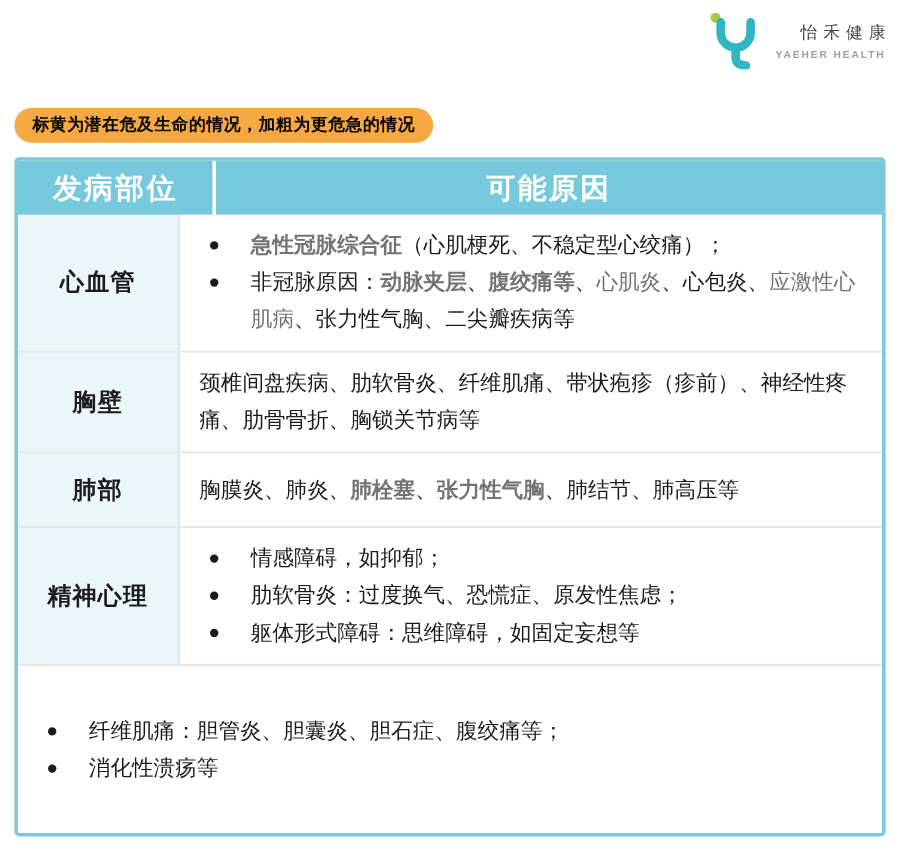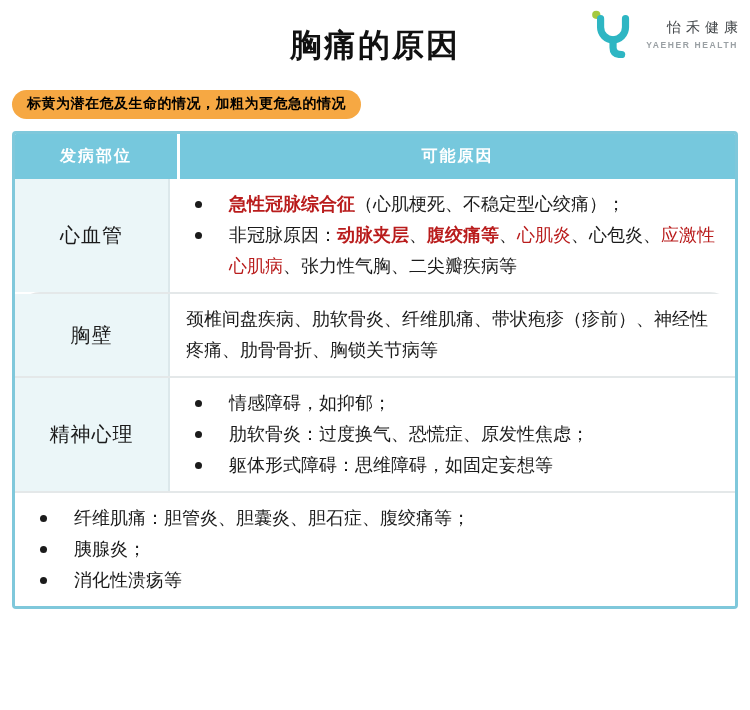--- a/index.html
+++ b/index.html
@@ -59,78 +59,77 @@
     border: 3px solid #7fc8db;
     border-radius: 4px;
     overflow: hidden;
     background: #ffffff;
   }
   .table-head {
     display: flex;
     background: #76c8dd;
     color: #ffffff;
     font-weight: 700;
-    font-size: 16px;
+    font-size: 24px;
     min-height: 45px;
     align-items: center;
     letter-spacing: 2px;
   }
   .head-part {
     width: 165px;
     text-align: center;
     border-right: 3px solid #ffffff;
     align-self: stretch;
     display: flex; align-items: center; justify-content: center;
   }
   .head-causes { flex: 1; text-align: center; }
 
   .t-row { display: flex; }
   .t-row + .t-row { border-top: 2px solid #e4e8e9; }
   .cell-part {
-    width: 155px;
+    width: 135px;
     background: #ebf6f8;
     border-right: 2px solid #dce8eb;
     display: flex; align-items: center; justify-content: center;
-    font-size: 20px; font-weight: 400; color: #1b1b1b;
+    font-size: 20px; font-weight: 700; color: #1b1b1b;
     letter-spacing: 1px;
     flex-shrink: 0;
   }
   .cell-causes {
     flex: 1;
     background: #ffffff;
     padding: 10px 16px;
     display: flex; flex-direction: column; justify-content: center;
     font-size: 18px;
     line-height: 31px;
   }
   
   .t-row:nth-child(1) { min-height: 103px; }
-  .t-row:nth-child(2) { min-height: 83px; border-radius: 25px; }
+  .t-row:nth-child(2) { min-height: 83px; }
   .t-row:nth-child(3) { min-height: 62px; }
   .t-row:nth-child(4) { min-height: 104px; }
   .t-row:nth-child(5) { min-height: 141px; }
 
   .cause-item { display: flex; align-items: flex-start; }
   .bullet-dot {
     width: 7px; height: 7px; border-radius: 50%;
     background: #1b1b1b;
     margin: 12px 27px 0 9px;
     flex-shrink: 0;
   }
   .cause-text { flex: 1; }
-  .hl { color: #b91c1c; }
+  .hl { color: #737373; }
   .b  { font-weight: 700; }
 </style>
 </head>
 <body>
 
 
 
 <div class="page-header">
-  <div class="page-title">胸痛的原因</div>
   <div class="logo">
     <svg class="logo-mark" viewBox="0 0 48 50" aria-hidden="true">
       <circle cx="5.5" cy="5" r="4.3" fill="#a5c93f"></circle>
       <path d="M10,9 v9 a13,13 0 0 0 26,0 v-9" fill="none" stroke="#2eb6c3" stroke-width="7.5" stroke-linecap="round"></path>
       <path d="M23,31 v8 q0,7.5 9,7.5" fill="none" stroke="#2eb6c3" stroke-width="7.5" stroke-linecap="round"></path>
     </svg>
     <div class="logo-text">
       <span class="logo-cn">怡禾健康</span>
       <span class="logo-en">YAEHER HEALTH</span>
     </div>
@@ -160,20 +159,28 @@
       </div>
       <div class="t-row">
         <div class="cell-part">胸壁</div>
         <div class="cell-causes">
           <div class="cause-item">
             <span class="cause-text"><span>颈椎间盘疾病、肋软骨炎、纤维肌痛、带状疱疹（疹前）、神经性疼痛、肋骨骨折、胸锁关节病等</span></span>
           </div>
         </div>
       </div>
       <div class="t-row">
+        <div class="cell-part">肺部</div>
+        <div class="cell-causes">
+          <div class="cause-item">
+            <span class="cause-text"><span>胸膜炎、肺炎、</span><span class="hl b">肺栓塞</span><span>、</span><span class="hl b">张力性气胸</span><span>、肺结节、肺高压等</span></span>
+          </div>
+        </div>
+      </div>
+      <div class="t-row">
         <div class="cell-part">精神心理</div>
         <div class="cell-causes">
           <div class="cause-item">
             <span class="bullet-dot"></span>
             <span class="cause-text"><span>情感障碍，如抑郁；</span></span>
           </div>
           <div class="cause-item">
             <span class="bullet-dot"></span>
             <span class="cause-text"><span>肋软骨炎：过度换气、恐慌症、原发性焦虑；</span></span>
           </div>
@@ -181,24 +188,20 @@
             <span class="bullet-dot"></span>
             <span class="cause-text"><span>躯体形式障碍：思维障碍，如固定妄想等</span></span>
           </div>
         </div>
       </div>
       <div class="t-row">
         <div class="cell-causes">
           <div class="cause-item">
             <span class="bullet-dot"></span>
             <span class="cause-text"><span>纤维肌痛：胆管炎、胆囊炎、胆石症、腹绞痛等；</span></span>
-          </div>
-          <div class="cause-item">
-            <span class="bullet-dot"></span>
-            <span class="cause-text"><span>胰腺炎；</span></span>
           </div>
           <div class="cause-item">
             <span class="bullet-dot"></span>
             <span class="cause-text"><span>消化性溃疡等</span></span>
           </div>
         </div>
       </div>
     </div>
 </div>
 

